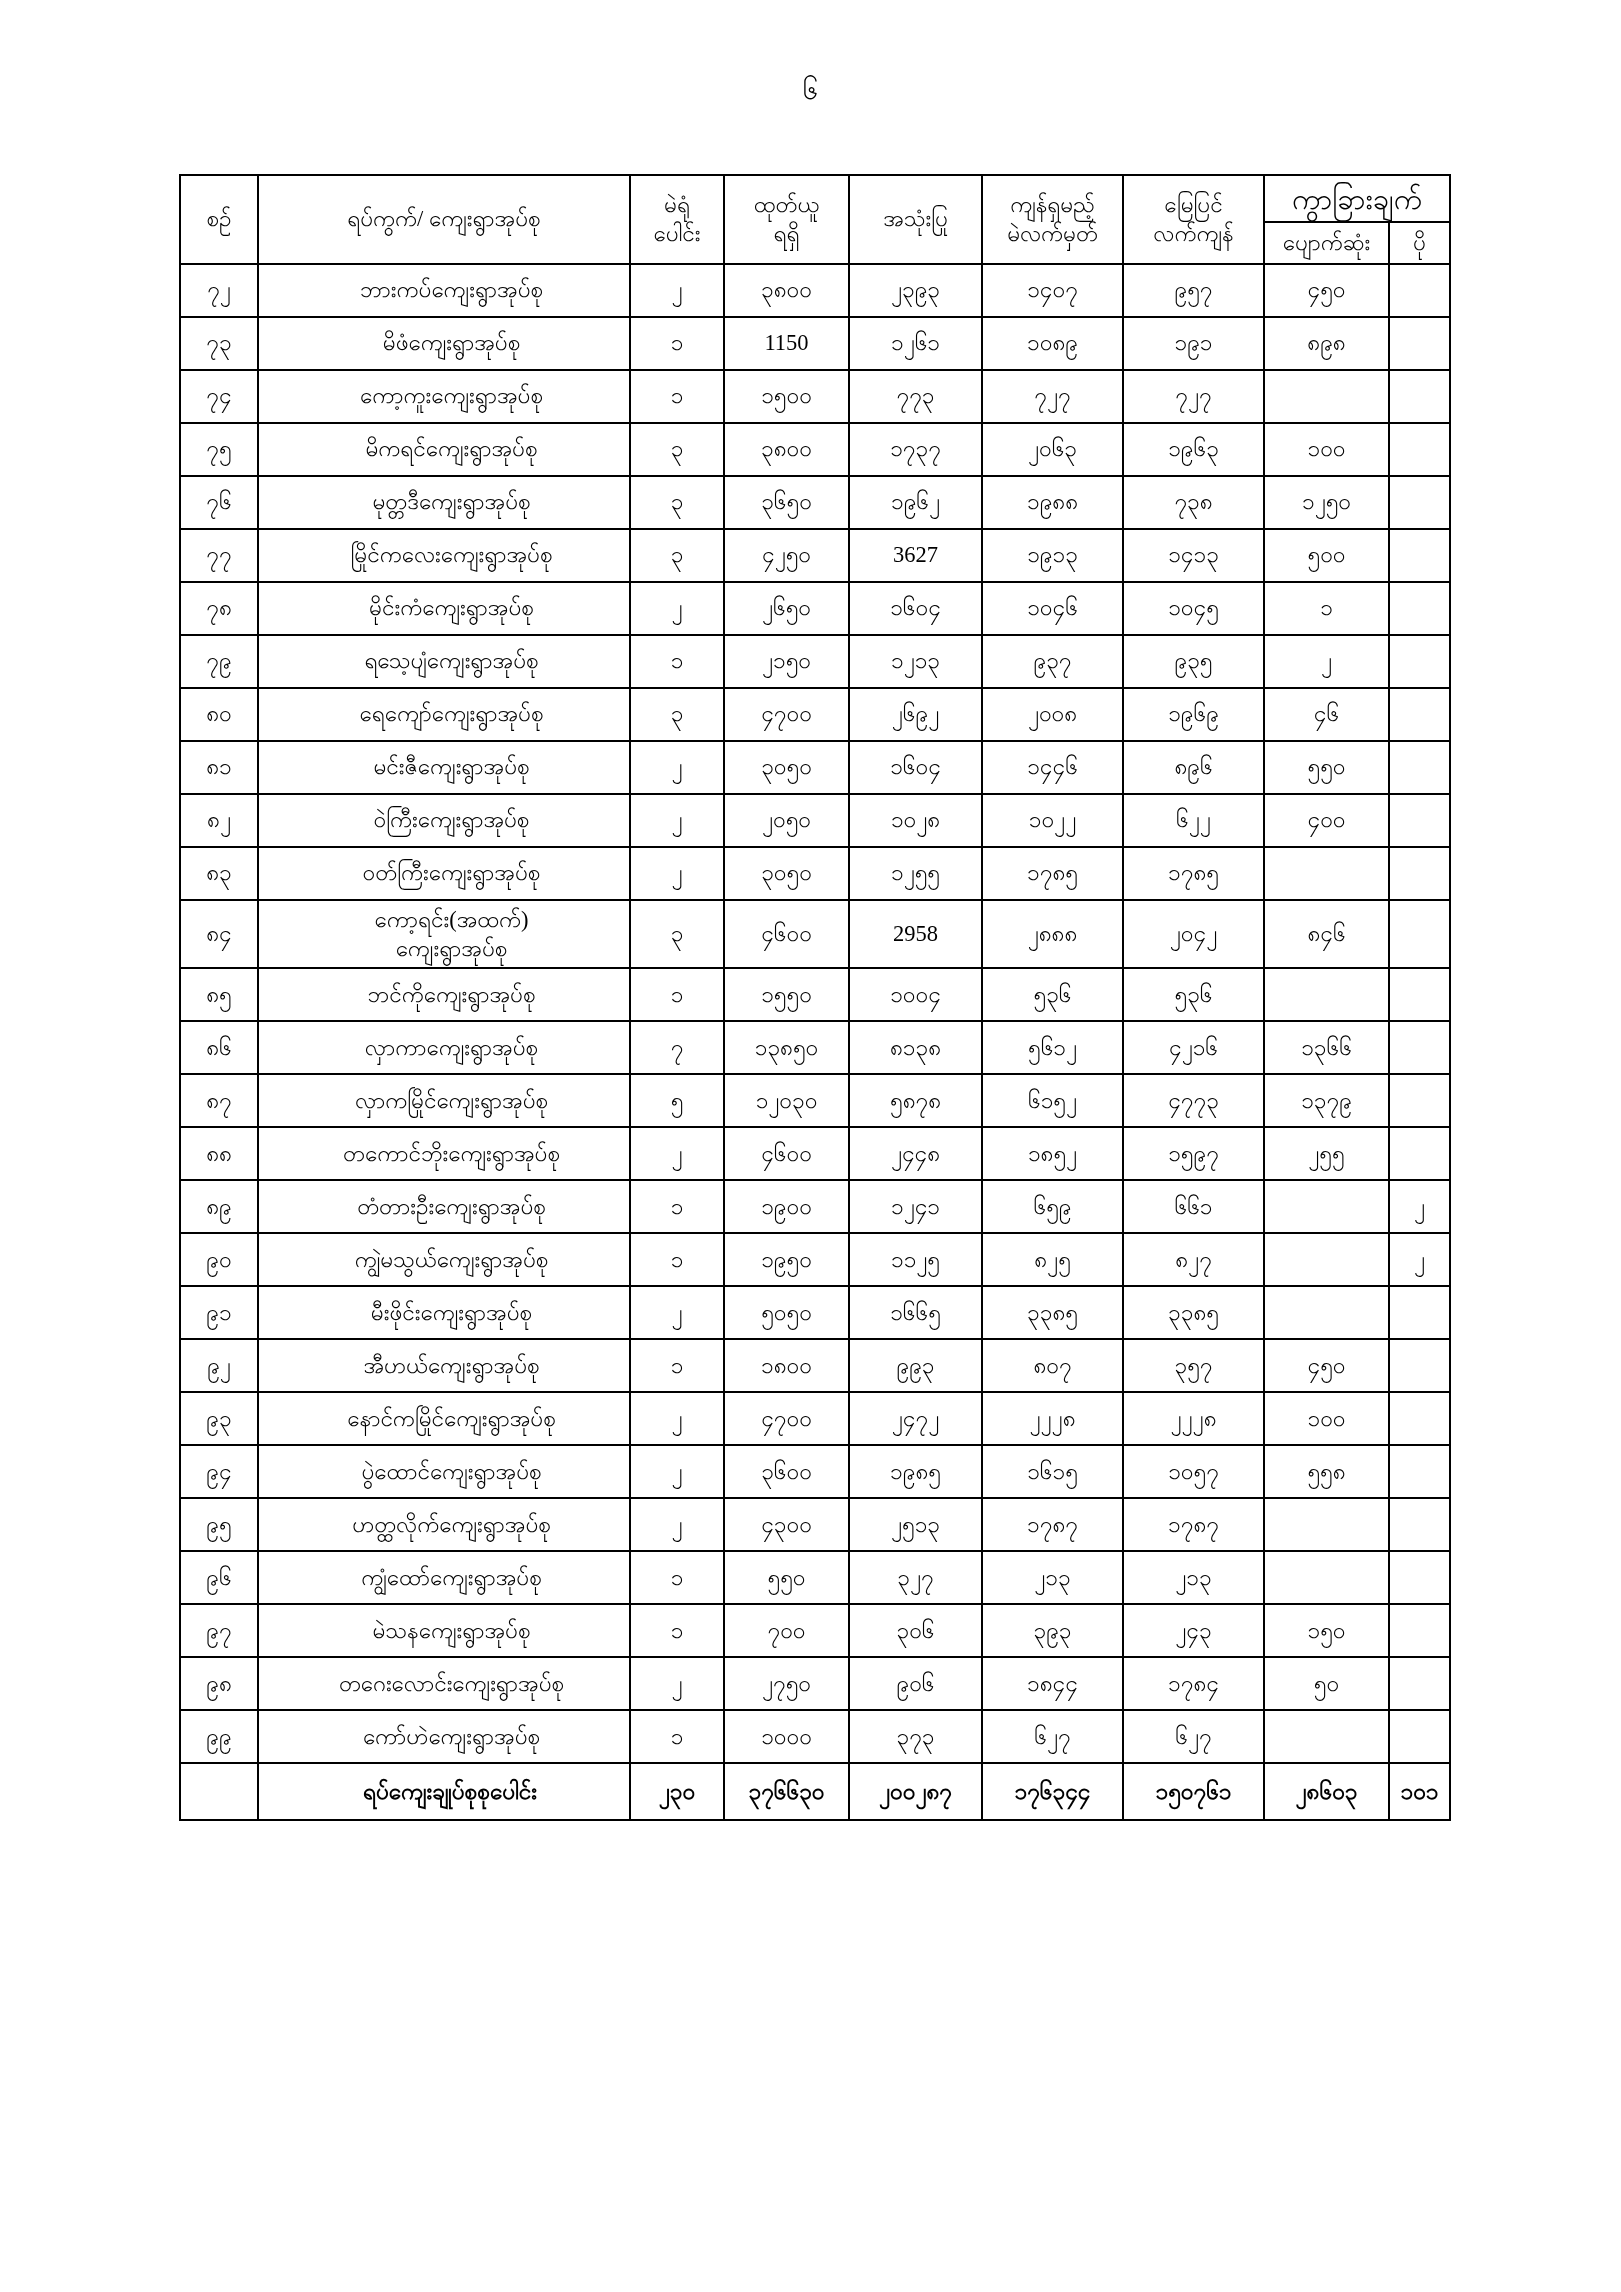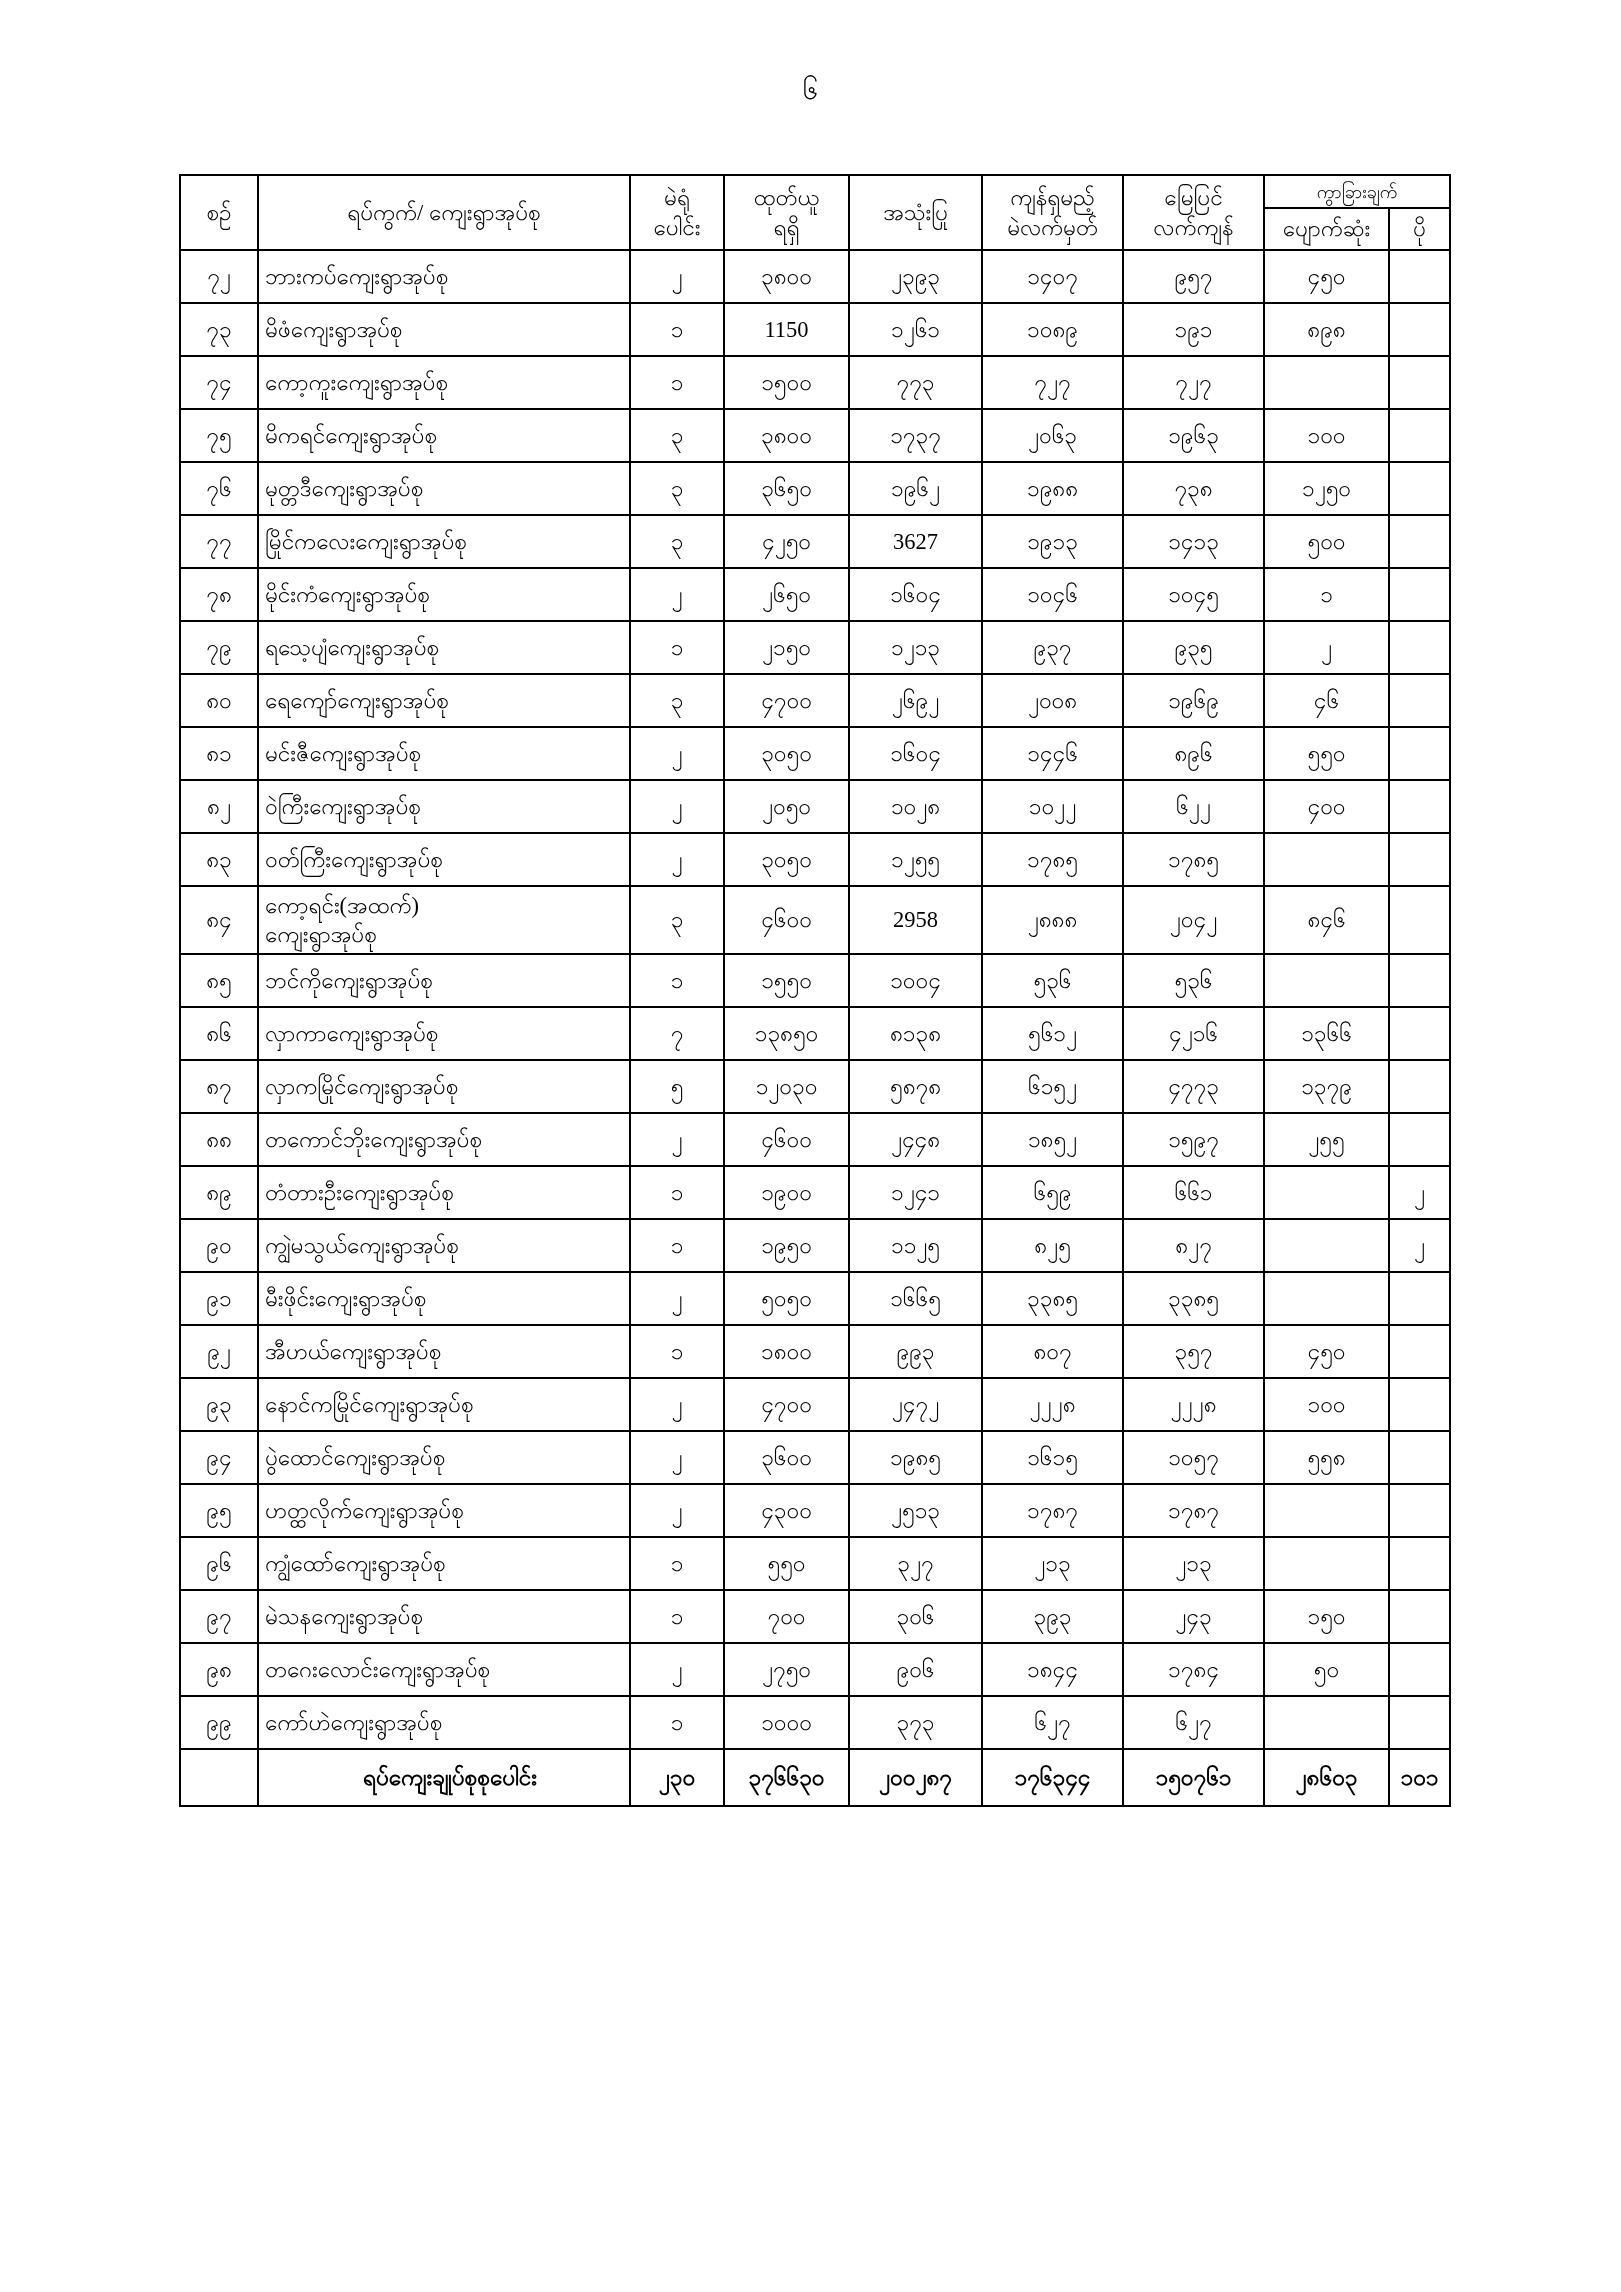--- a/index.html
+++ b/index.html
@@ -61,41 +61,41 @@
     height: 51px;
   }
   thead th {
     font-size: 22.5px;
     font-weight: normal;
     padding: 5.9px 2px;
     height: auto;
   }
   .hdr-2line { line-height: 1.3; }
   td.name {
-    text-align: left;
-    padding-left: 6px;
+    text-align: center;
+    padding-left: 19px;
     padding-right: 3.9px;
     font-size: 22.5px;
   }
   td.name.two-line {
     line-height: 1.3;
     padding-top: 3.9px;
     padding-bottom: 3.9px;
   }
   tr.total-row td {
     font-weight: bold;
     height: 55px;
   }
   tr.total-row td.name {
     text-align: center;
     padding-left: 16px;
   }
   .hdr-group-label {
     padding: 4.9px 2px 3.9px 2px;
-    font-size: 18px;
+    font-size: 29px;
   }
 </style>
 </head>
 <body>
 
 <div class="page">
 
   <div class="page-number">၆</div>
 
   <div class="table-wrap">

